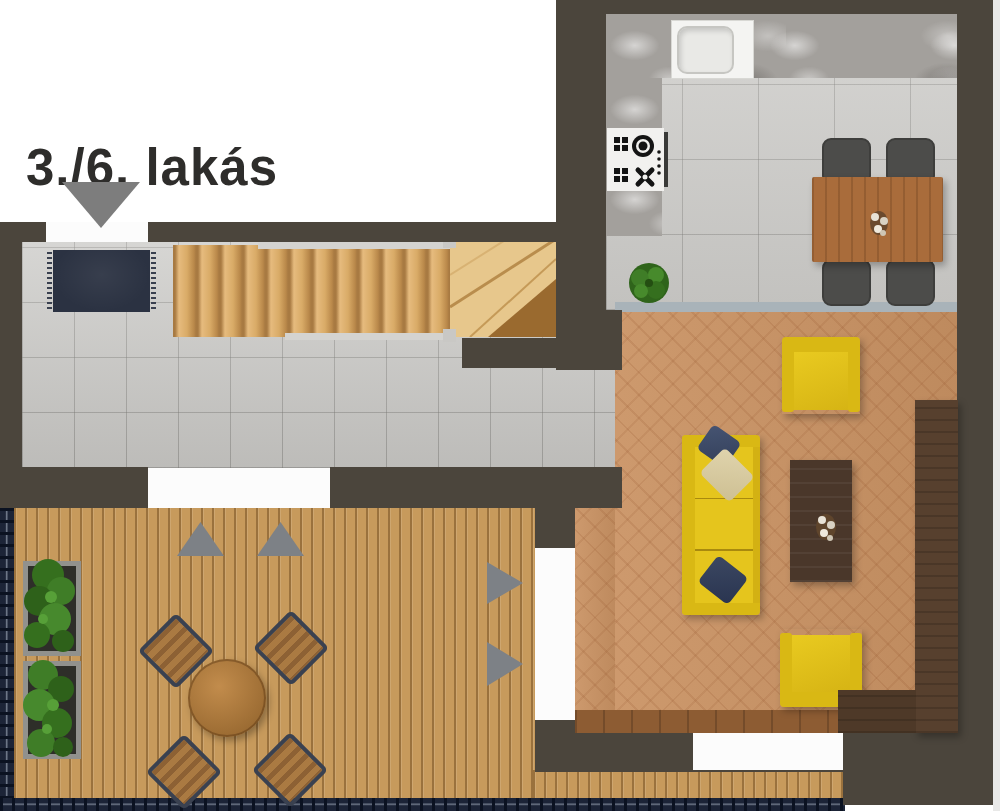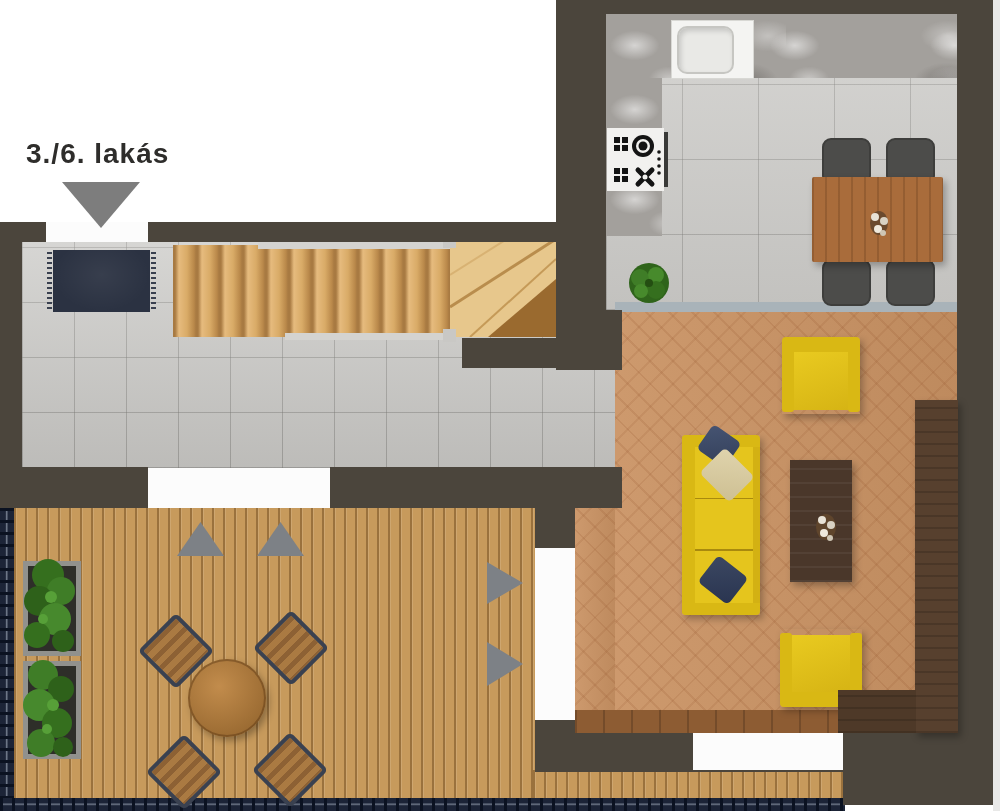--- a/index.html
+++ b/index.html
@@ -56,21 +56,21 @@
     box-shadow:inset 0 0 0 2px rgba(80,48,16,.4),3px 4px 7px rgba(0,0,0,.3);}
   .planter{border:5px solid #91918d;background:#2e2e29;}
   .tri{background:#7d8186;}
   .tri-up{clip-path:polygon(50% 0,0 100%,100% 100%);}
   .tri-right{clip-path:polygon(0 0,100% 50%,0 100%);}
   .tri-down{clip-path:polygon(0 0,100% 0,50% 100%);background:#7d7d7d;}
   .sink{background:#f4f4f2;border:1px solid #d8d8d4;}
   .basin{background:#e9e9e6;border:2px solid #c6c6c2;border-radius:10px;box-shadow:inset 2px 3px 5px rgba(0,0,0,.15);}
   .fringe{background:repeating-linear-gradient(180deg,#39404f 0 2px,transparent 2px 5px);}
   .mat{background:#2b3242;background-image:radial-gradient(ellipse at 50% 40%,rgba(255,255,255,.06),transparent 70%);}
-  #label-text{font-size:28px;font-weight:600;color:#2e2d2b;letter-spacing:1px;white-space:nowrap;}
+  #label-text{font-size:51px;font-weight:600;color:#2e2d2b;letter-spacing:1px;white-space:nowrap;}
   .edge{background:#e9e9e8;}
 </style>
 </head>
 <body>
 
 <div id="plan">
 
   <div class="abs edge" style="left:993px;top:0;width:7px;height:811px;"></div>
 
   <div class="abs tile-hall" style="left:22px;top:242px;width:593px;height:226px;"></div>

